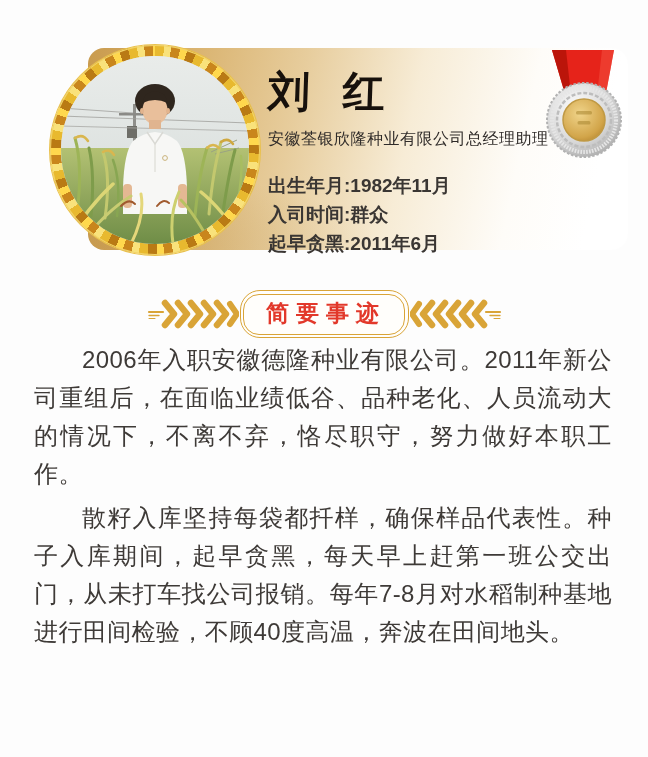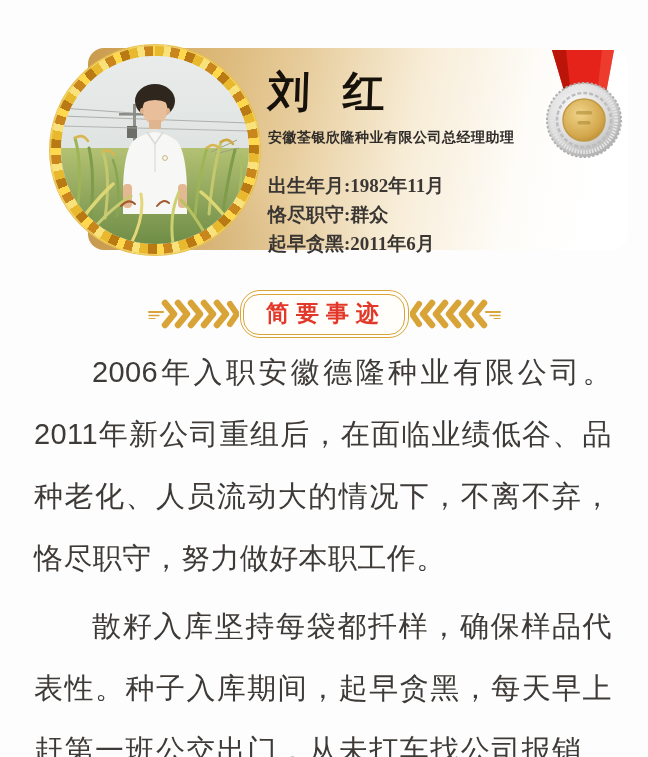--- a/index.html
+++ b/index.html
@@ -24,44 +24,44 @@
   .photo{width:188px;height:188px;border-radius:50%;overflow:hidden;background:#e2e6e5;}
   .photo svg{display:block;}
   
   .name{
     position:absolute;left:268px;top:64px;
     font-family:"DejaVu Serif","Liberation Serif",serif;
     font-size:42px;font-weight:900;letter-spacing:9px;color:var(--name-black,#17110c);
     transform:skewX(-2deg);white-space:nowrap;
   }
   .title{
-    position:absolute;left:268px;top:129px;font-size:14px;font-weight:700;
+    position:absolute;left:268px;top:129px;font-size:16px;font-weight:400;
     color:#2f2b29;letter-spacing:.5px;white-space:nowrap;
   }
   .info{position:absolute;left:268px;top:171px;font-size:19px;font-weight:700;color:#3a3633;}
-  .info-row{line-height:29px;white-space:nowrap;font-family:Liberation Serif, serif;}
+  .info-row{line-height:29px;white-space:nowrap;}
   
   .medal{position:absolute;left:544px;top:48px;width:80px;height:112px;}
   
   .decor{
     position:absolute;left:0;top:293px;width:648px;height:42px;
     display:flex;justify-content:center;align-items:center;gap:1px;
   }
   .decor-pill{
     border:1.5px solid var(--gold,#d8a33b);border-radius:20px;padding:2.5px;background:#fffefb;
   }
   .decor-pill-inner{
     display:block;border:1.5px solid var(--gold,#d8a33b);border-radius:16px;
     padding:3px 18px 5px 22px;
     color:var(--accent-red,#e2382a);font-size:23px;font-weight:800;letter-spacing:7px;white-space:nowrap;
   }
   
   .content{position:absolute;left:34px;top:341px;width:578px;}
   .content p{
-    margin:0 0 6px 0;font-size:29px;line-height:62px;font-weight:500;
+    margin:0 0 6px 0;font-size:24px;line-height:38px;font-weight:500;
     color:var(--text,#3e3a37);text-align:justify;text-indent:2em;letter-spacing:.4px;
   }
 </style>
 </head>
 <body>
 
 <div class="page">
 
   <div class="header-card"></div>
 
@@ -150,21 +150,21 @@
     <circle cx="40" cy="72" r="21" fill="url(#gldG)" stroke="#c09a45" stroke-width="1.5"></circle>
     <rect x="32" y="63" width="16" height="3.5" rx="1.5" fill="#a8852f" opacity="0.55"></rect>
     <rect x="33.5" y="73" width="13" height="3.5" rx="1.5" fill="#a8852f" opacity="0.55"></rect>
   </svg>
 
   <div class="name">刘 红</div>
   <div class="title">安徽荃银欣隆种业有限公司总经理助理</div>
 
   <div class="info">
     <div class="info-row"><span>出生年月:</span><span>1982年11月</span></div>
-    <div class="info-row"><span>恪尽职守:</span><span>群众</span></div>
+    <div class="info-row"><span>入司时间:</span><span>群众</span></div>
     <div class="info-row"><span>起早贪黑:</span><span>2011年6月</span></div>
   </div>
 
   <div class="decor">
     <svg width="92" height="30" viewBox="0 0 92 30">
       <g stroke="#d9a437" fill="none" stroke-linecap="round" stroke-linejoin="round">
         <path d="M2,13 h14" stroke-width="2.2"></path>
         <path d="M2,16.5 h10" stroke-width="1.4"></path>
         <path d="M2,19.5 h6" stroke-width="1"></path>
         <path d="M18,4 L27,15 L18,26" stroke-width="6.5"></path>

